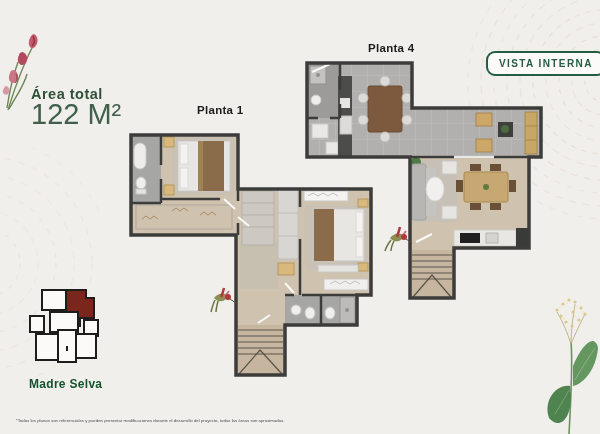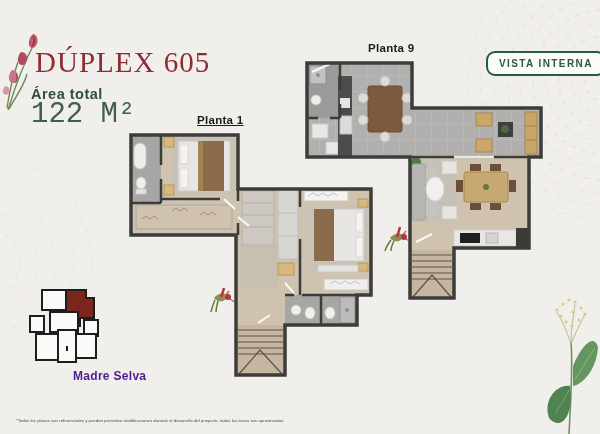--- a/index.html
+++ b/index.html
@@ -10,33 +10,33 @@
   }
   .abs{position:absolute;}
   
   .title{
     left:35px;top:46px;
     font-family:"Liberation Serif",serif;
     font-size:29px;font-weight:400;letter-spacing:1px;
     color:#8e2c31;white-space:nowrap;
   }
   .lbl-green{left:31px;top:86px;font-size:14.5px;font-weight:bold;letter-spacing:.5px;color:#30503a;}
-  .num-green{left:31px;top:98px;font-size:29px;font-weight:300;color:#41604b;letter-spacing:0;font-family:Liberation Mono, monospace;}
+  .num-green{left:31px;top:98px;font-size:29px;font-weight:300;color:#41604b;letter-spacing:0;}
   .lbl-olive{left:31px;top:126px;font-size:14.5px;font-weight:bold;letter-spacing:.5px;color:#8b8e50;}
   .num-olive{left:31px;top:138px;font-size:27px;font-weight:300;color:#8b8e50;}
   .plan-label{font-size:11.5px;font-weight:bold;color:#1c1c1a;letter-spacing:.3px;}
-  .plan-label.p1{left:197px;top:114px;text-decoration:underline;}
+  .plan-label.p1{left:197px;top:104px;}
   .plan-label.p2{left:368px;top:42px;}
   .badge{
     left:486px;top:51px;
     border:2px solid #265c44;border-radius:9px;background:#fcfbf9;
     color:#265c44;font-size:10px;font-weight:bold;letter-spacing:1.4px;
     padding:5px 11px;white-space:nowrap;
   }
-  .brand{left:29px;top:369px;font-size:12px;font-weight:bold;letter-spacing:.3px;color:#4c1d95;margin-left:44px;}
+  .brand{left:29px;top:377px;font-size:12px;font-weight:bold;letter-spacing:.3px;color:#14532d;}
   .disclaimer{
     left:16px;top:418px;width:430px;
     font-size:6px;color:#4a4a4a;
     transform:scale(.72);transform-origin:left top;white-space:nowrap;
   }
   svg{display:block;}
 </style>
 </head>
 <body>
 
@@ -77,28 +77,27 @@
     <g stroke="none">
       <path d="M34,6 C38,8 39,14 35,19 C31,22 28,18 29,13 C30,9 32,6 34,6 Z" fill="#c25a6e"></path>
       <path d="M33,8 C35,12 34,16 32,18" fill="none" stroke="#8e2c31" stroke-width="1.2"></path>
       <path d="M22,24 C27,25 29,31 25,36 C21,39 17,35 18,30 C19,26 20,24 22,24 Z" fill="#b34a5e"></path>
       <path d="M13,42 C18,43 20,49 16,54 C12,57 8,53 9,48 C10,44 11,42 13,42 Z" fill="#c97787"></path>
       <path d="M16,46 C18,50 17,53 15,55" fill="none" stroke="#8e2c31" stroke-width="1"></path>
       <path d="M5,58 C9,58 11,62 8,66 C5,68 2,65 3,62 Z" fill="#ce8392" opacity=".8"></path>
     </g>
   </svg>
 
-  <div class="abs title">DÚPLEX 605</div>
   <div class="abs lbl-green">Área total</div>
   <div class="abs num-green">122 M²</div>
 
   <div class="abs badge">VISTA INTERNA</div>
 
   <div class="abs plan-label p1">Planta 1</div>
-  <div class="abs plan-label p2">Planta 9</div>
+  <div class="abs plan-label p2">Planta 4</div>
 
   <svg class="abs" style="left:128px;top:131px" width="246" height="246" viewBox="0 0 246 246">
 
     <path d="M3,4 H110 V58 H243 V164 H229 V194 H157 V244 H108 V104 H3 Z" fill="#cfc2af"></path>
     <rect x="3" y="4" width="30" height="68" fill="#a6a6a4"></rect>
     <rect x="157" y="164" width="72" height="30" fill="#a6a6a4"></rect>
     <rect x="109" y="194" width="47" height="49" fill="#c6b6a0"></rect>
 
     <g>
       <rect x="44" y="6" width="62" height="58" rx="3" fill="#c8c1b4"></rect>

